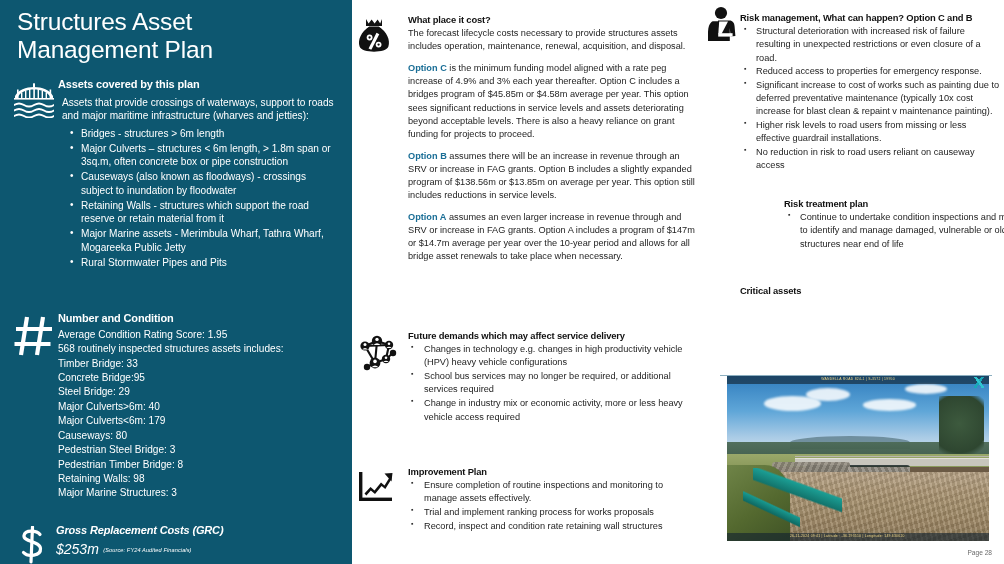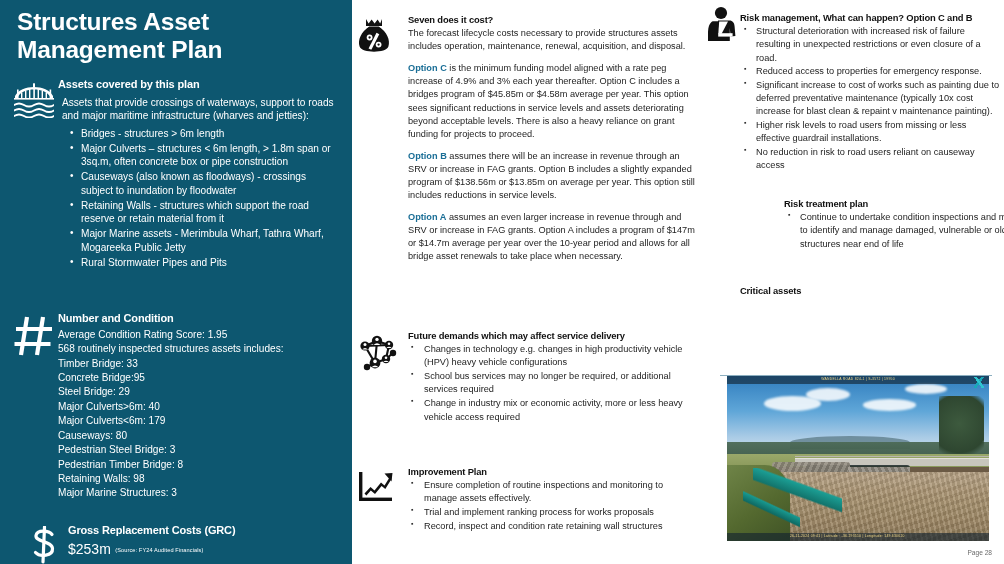--- a/index.html
+++ b/index.html
@@ -14,21 +14,21 @@
   .page{position:relative;width:1004px;height:564px;overflow:hidden;background:#fff;}
 
   
   .left-panel{
     position:absolute;left:0;top:0;width:352px;height:564px;
     background:#0d5770;color:#ffffff;
     box-sizing:border-box;
   }
   .plan-title{
     position:absolute;left:17px;top:8px;width:320px;
-    font-size:24.5px;line-height:1.16;font-weight:700;
+    font-size:24.5px;line-height:1.16;font-weight:400;
     letter-spacing:-0.2px;
     color:#ffffff;
   }
   .lp-block{position:absolute;display:flex;}
   .lp-icon{width:48px;flex:0 0 48px;display:flex;align-items:flex-start;justify-content:center;padding-top:2px;}
   .lp-body{flex:1;}
   .lp-head{font-size:11px;font-weight:700;margin:0 0 2px 0;line-height:1.25;letter-spacing:-0.15px;}
   .lp-text{font-size:10.1px;line-height:1.34;margin:4px;}
   ul.lp-list{margin:2px 0 0 0;padding:0 0 0 14px;list-style:none;}
   ul.lp-list li{position:relative;font-size:10.1px;line-height:1.34;margin-bottom:1.5px;padding-left:9px;}
@@ -176,21 +176,21 @@
         <p class="num-line">Major Culverts&gt;6m: 40</p>
         <p class="num-line">Major Culverts&lt;6m: 179</p>
         <p class="num-line">Causeways: 80</p>
         <p class="num-line">Pedestrian Steel Bridge: 3</p>
         <p class="num-line">Pedestrian Timber Bridge: 8</p>
         <p class="num-line">Retaining Walls: 98</p>
         <p class="num-line">Major Marine Structures: 3</p>
       </div>
     </div>
 
-    <div class="lp-block" style="left:20px;top:524px;width:330px;">
+    <div class="lp-block" style="left:8px;top:524px;width:330px;font-style:italic;">
       <div class="lp-icon">
         <svg width="30" height="38" viewBox="0 0 30 38" aria-hidden="true">
           <g fill="none" stroke="#ffffff" stroke-width="3.2" stroke-linecap="round">
             <path d="M23 8.5 C20 4.2, 8 3.2, 7 9.5 C6 16, 23 15, 23.5 22.5 C24 30, 11 31.5, 6.5 26.5"></path>
             <line x1="15.5" y1="1" x2="14" y2="36"></line>
           </g>
         </svg>
       </div>
       <div class="lp-body">
         <div class="lp-head">Gross Replacement Costs (GRC)</div>
@@ -216,21 +216,21 @@
             <circle cx="22.6" cy="28.6" r="2.9"></circle>
             <rect x="16.4" y="16.6" width="3.1" height="17.5" transform="rotate(27 18 25.3)"></rect>
           </g>
           <g fill="#111111">
             <circle cx="13.6" cy="21.5" r="1.15"></circle>
             <circle cx="22.6" cy="28.6" r="1.15"></circle>
           </g>
         </svg>
       </div>
       <div class="sec-body">
-        <div class="sec-head">Seven does it cost?</div>
+        <div class="sec-head">What place it cost?</div>
         <p class="sec-p">The forecast lifecycle costs necessary to provide structures assets includes operation, maintenance, renewal, acquisition, and disposal.</p>
         <p class="sec-p"><span class="opt">Option C</span><span> is the minimum funding model aligned with a rate peg increase of 4.9% and 3% each year thereafter. Option C includes a bridges program of $45.85m or $4.58m average per year. This option sees significant reductions in service levels and assets deteriorating beyond acceptable levels. There is also a heavy reliance on grant funding for projects to proceed.</span></p>
         <p class="sec-p"><span class="opt">Option B</span><span> assumes there will be an increase in revenue through an SRV or increase in FAG grants. Option B includes a slightly expanded program of $138.56m or $13.85m on average per year. This option still includes reductions in service levels.</span></p>
         <p class="sec-p"><span class="opt">Option A</span><span> assumes an even larger increase in revenue through and SRV or increase in FAG grants. Option A includes a program of $147m or $14.7m average per year over the 10-year period and allows for all bridge asset renewals to take place when necessary.</span></p>
       </div>
     </div>
 
     <div class="sec" style="left:0;top:330px;width:345px;">
       <div class="sec-icon">
         <svg width="44" height="42" viewBox="0 0 44 42" aria-hidden="true">

